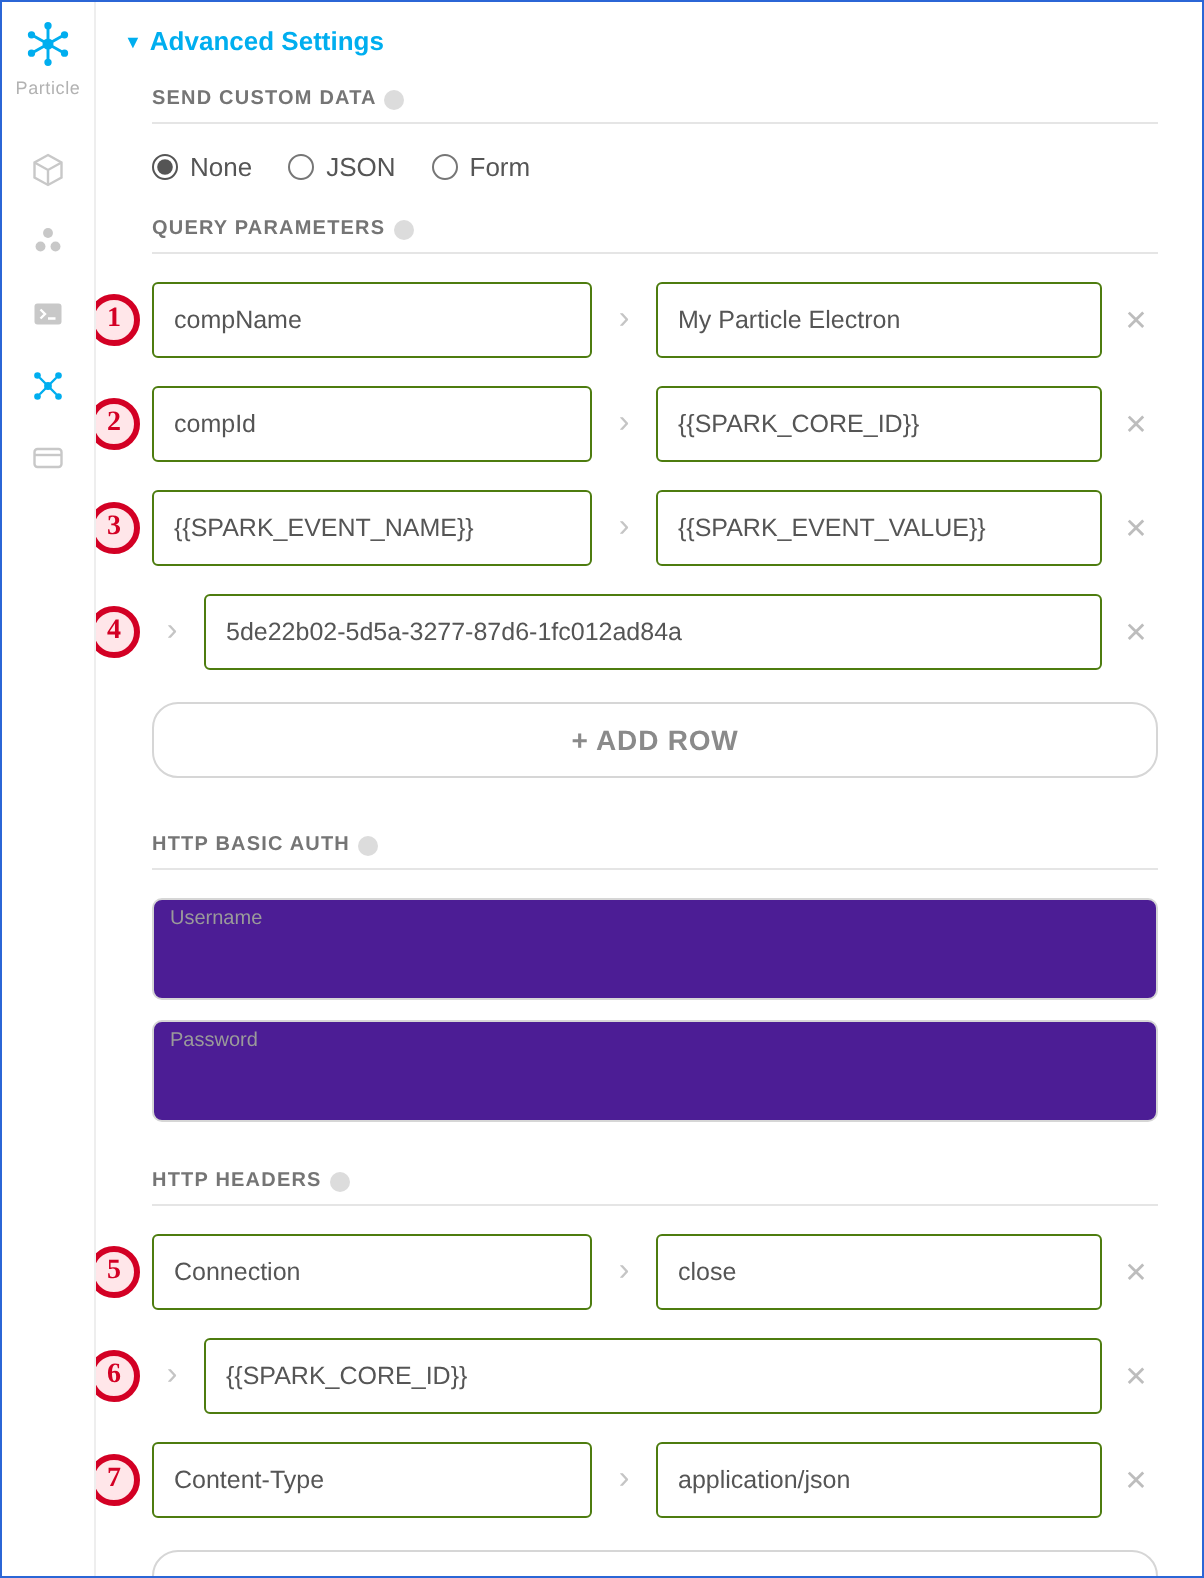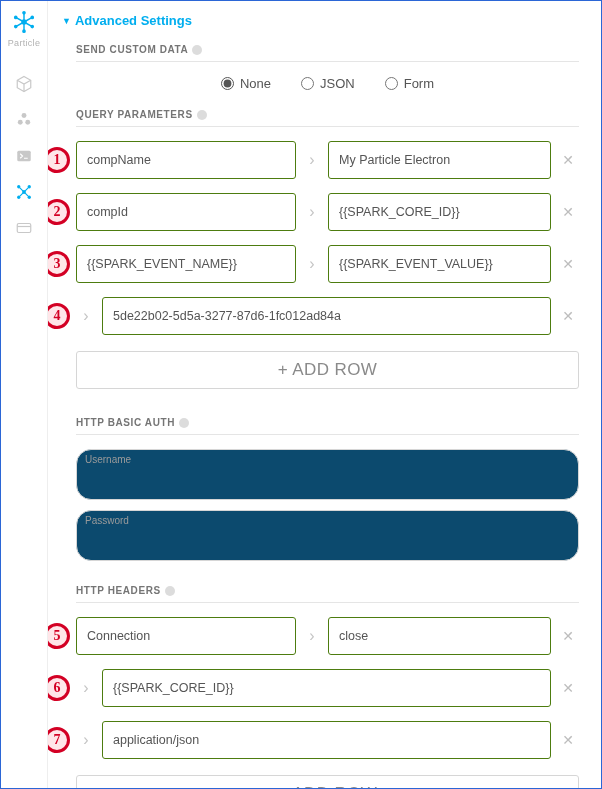--- a/index.html
+++ b/index.html
@@ -76,21 +76,21 @@
     margin-bottom:14px;
     display:flex;
     align-items:center;
     gap:4px;
   }
   .info-dot {
     width:10px;height:10px;border-radius:50%;
     background:#dcdcdc;
     display:inline-block;
   }
-  .radio-row { display:flex; gap:30px; margin-bottom:18px; font-size:13px; color:#555;justify-content:center;}
+  .radio-row { display:flex; gap:18px; margin-bottom:18px; font-size:13px; color:#555;}
   .radio-row label { display:flex; align-items:center; gap:6px; cursor:pointer;}
   .radio-row input { accent-color:#555; }
   .kv-list { display:flex; flex-direction:column; gap:14px; position:relative; margin-bottom:16px;}
   .kv-row {
     display:flex;
     align-items:center;
     gap:6px;
     position:relative;
   }
   .callout {
@@ -133,33 +133,34 @@
     display:flex;align-items:center;justify-content:center;
     color:#bdbdbd;
     cursor:pointer;
     font-size:14px;
   }
   .add-row-btn {
     width:100%;
     height:38px;
     border:1px solid #d6d6d6;
     background:#fff;
-    border-radius:3px;
-    font-size:17px;
+    border-radius:13px;
+    font-size:14px;
     letter-spacing:0.4px;
     color:#8a8a8a;
     cursor:pointer;
     margin-bottom:28px;
+    font-weight:bold;
   }
   .stack-field { margin-bottom:10px; }
   .stack-field .lbl { font-size:10px; color:#9a9a9a; padding:4px 8px 0 8px; }
   .stack-field .box {
     border:1px solid #d6d6d6;
-    border-radius:15px;
-    background:#0c4a6e;
+    border-radius:5px;
+    background:#4c1d95;
   }
   .stack-field .inp {
     width:100%;
     height:34px;
     border:none;
     padding:0 8px;
     font-size:13px;
     background:transparent;
     color:#555;
   }
@@ -323,20 +324,21 @@
           <div class="kv-del">✕</div>
         </div>
         <div class="kv-row">
           <div class="callout">6</div>
           <div class="kv-sep">›</div>
           <input class="kv-input kv-val" value="{{SPARK_CORE_ID}}" style="">
           <div class="kv-del">✕</div>
         </div>
         <div class="kv-row">
           <div class="callout">7</div>
+          <input class="kv-input kv-key" value="Content-Type" style="">
           <div class="kv-sep">›</div>
           <input class="kv-input kv-val" value="application/json" style="">
           <div class="kv-del">✕</div>
         </div>
       </div>
       <button class="add-row-btn">+ ADD ROW</button>
 
       
       
     </div>

